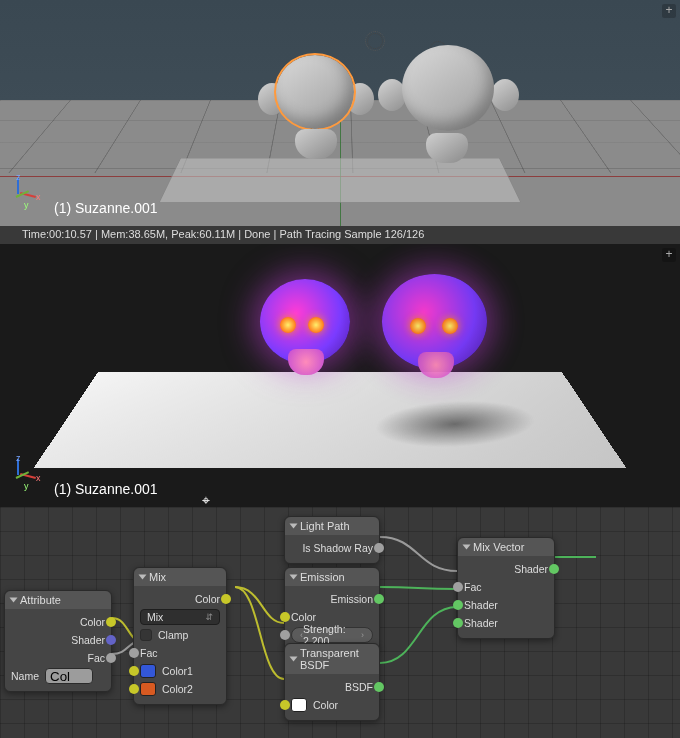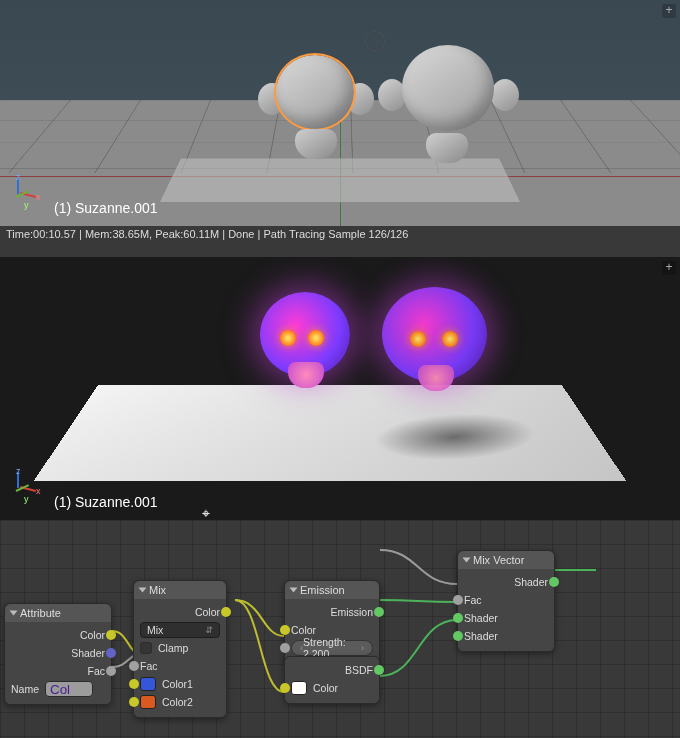--- a/index.html
+++ b/index.html
@@ -1,21 +1,21 @@
 <!DOCTYPE html>
 <html><head>
 <meta charset="utf-8">
 <style>
   * { box-sizing: border-box; margin: 0; padding: 0; }
   body { width: 680px; height: 738px; font-family: -apple-system, "Segoe UI", sans-serif; font-size: 11px; color: #ccc; background: #393939; overflow: hidden; }
 
   .viewport { position: relative; overflow: hidden; }
   .viewport-3d { height: 226px; background: linear-gradient(to bottom, #3a4852 0%, #3e4c56 45%, #878787 45%, #767676 100%); }
   .viewport-render { height: 263px; background: #1a1a1a; }
-  .render-status { height: 31px; background: #393939; padding: 2px 6px; font-size: 11px; color: #ddd; }
+  .render-status { height: 18px; background: #393939; padding: 2px 22px; font-size: 11px; color: #ddd; }
 
   .axis-gizmo { position: absolute; bottom: 18px; left: 14px; width: 30px; height: 30px; }
   .axis-gizmo .z { position: absolute; width: 2px; height: 16px; background: #2e6ed6; left: 3px; top: 0; }
   .axis-gizmo .x { position: absolute; width: 16px; height: 2px; background: #d6403a; left: 6px; top: 16px; transform: rotate(15deg); }
   .axis-gizmo .y { position: absolute; width: 14px; height: 2px; background: #6fb23a; left: 2px; top: 18px; transform: rotate(-25deg); transform-origin: left; }
   .zlabel { position:absolute; left:2px; top:-6px; color:#7aa6ff; font-size:9px; }
   .xlabel { position:absolute; left:22px; top:14px; color:#ff7a7a; font-size:9px; }
   .ylabel { position:absolute; left:10px; top:22px; color:#9dff7a; font-size:9px; }
 
   .obj-label { position: absolute; bottom: 10px; left: 54px; color: #fff; font-size: 14px; }
@@ -85,21 +85,21 @@
   .sock-vector { background:#6363c7; }
   .sock-fac { background:#a0a0a0; }
   .sock-shader { background:#63c763; }
 
   .swatch { width:16px; height:14px; border-radius:3px; border:1px solid #222;}
   .select { background:#2f2f2f; border:1px solid #1e1e1e; border-radius:4px; padding:1px 6px; height:16px; width:100%; display:flex; align-items:center; justify-content:space-between; cursor:pointer;}
   .select .chev { font-size:9px; color:#888;}
   .checkbox-box{ width:12px; height:12px; border:1px solid #2b2b2b; border-radius:3px; background:#353535;}
   .numfield { background:#5b5b5b; border:1px solid #333; border-radius:10px; padding:1px 8px; height:16px; width:100%; display:flex; justify-content:space-between; align-items:center; cursor:ew-resize;}
   .numfield .arr{ color:#999; font-size:9px;}
-  .textfield { background:#9c9c9c; border:1px solid #2b2b2b; border-radius:4px; height:16px; width:48px; color:#4c1d95; padding:0 4px;}
+  .textfield { background:#9c9c9c; border:1px solid #2b2b2b; border-radius:4px; height:16px; width:48px; color:#000000; padding:0 4px;}
 
   
   .n-attr { left:4px; top:83px; width:108px; }
   .n-mix  { left:133px; top:60px; width:94px; }
   .n-light{ left:284px; top:9px;  width:96px; }
   .n-emis { left:284px; top:60px; width:96px; }
   .n-trans{ left:284px; top:136px; width:96px; }
   .n-mixsh{ left:457px; top:30px; width:98px; }
   .n-out  { left:596px; top:30px; width:83px; }
 </style>
@@ -236,20 +236,32 @@
           <span>Color1</span>
         </div>
       <div class="row left">
           <span class="socket in sock-color"></span>
           <span class="swatch" id="sw-c2" style="background: rgb(216, 90, 33);"></span>
           <span>Color2</span>
         </div>
     </div>
   </div>
 
+  <div class="node n-light">
+    <div class="node-header">
+        <span class="tri"></span>
+        <span>Light Path</span>
+      </div>
+    <div class="node-body">
+      <div class="row right">
+          <span>Is Shadow Ray</span>
+          <span class="socket out sock-fac"></span>
+        </div>
+    </div>
+  </div>
 
   <div class="node n-emis">
     <div class="node-header">
         <span class="tri"></span>
         <span>Emission</span>
       </div>
     <div class="node-body">
       <div class="row right">
           <span>Emission</span>
           <span class="socket out sock-shader"></span>
@@ -263,20 +275,24 @@
           <div class="numfield">
             <span class="arr">‹</span>
             <span><span>Strength:</span> <span>2.200</span></span>
             <span class="arr">›</span>
           </div>
         </div>
     </div>
   </div>
 
   <div class="node n-trans">
+    <div class="node-header">
+        <span class="tri"></span>
+        <span>Transparent BSDF</span>
+      </div>
     <div class="node-body">
       <div class="row right">
           <span>BSDF</span>
           <span class="socket out sock-shader"></span>
         </div>
       <div class="row left">
           <span class="socket in sock-color"></span>
           <span class="swatch" id="sw-trans" style="background: rgb(255, 255, 255);"></span>
           <span>Color</span>
         </div>

